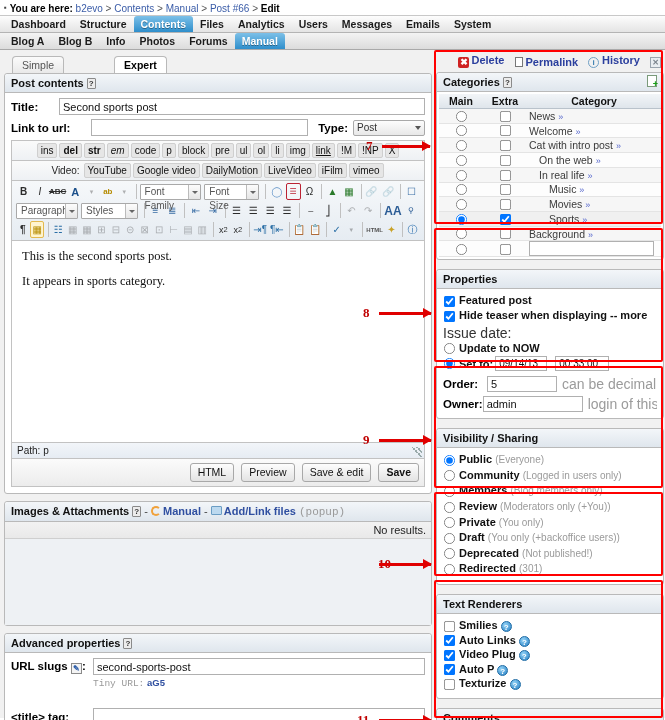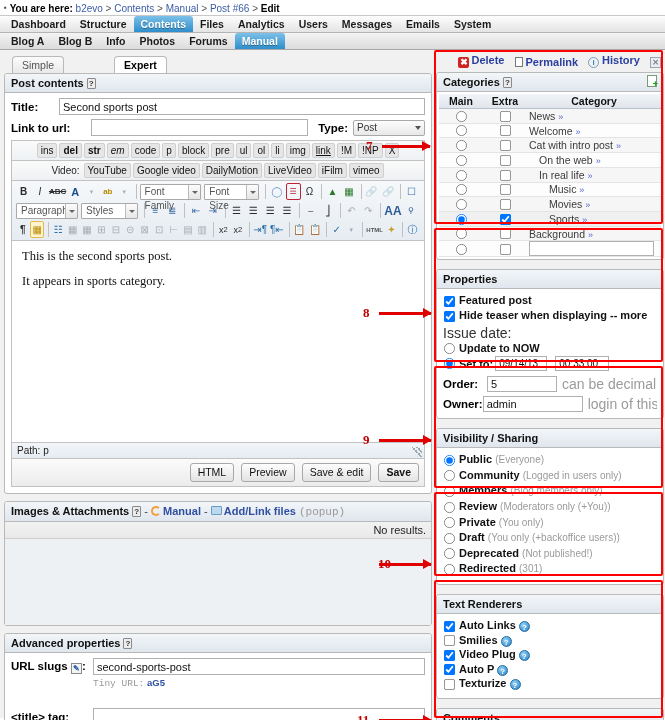--- a/index.html
+++ b/index.html
@@ -679,22 +679,22 @@
           <div class="vis-item"><input type="radio" name="vis" style=""> <b>Private</b> <span class="d">(You only)</span></div>
           <div class="vis-item"><input type="radio" name="vis" style=""> <b>Draft</b> <span class="d">(You only (+backoffice users))</span></div>
           <div class="vis-item"><input type="radio" name="vis" style=""> <b>Deprecated</b> <span class="d">(Not published!)</span></div>
           <div class="vis-item"><input type="radio" name="vis" style=""> <b>Redirected</b> <span class="d">(301)</span></div>
         </div>
     </div>
 
     <div class="panel" style="margin-bottom:9px">
       <div class="panel-head">Text Renderers</div>
       <div class="panel-body" id="rend-body">
+          <div class="ckline"><input type="checkbox" style=""><span>Smilies</span> <span class="qmark">?</span></div>
           <div class="ckline"><input type="checkbox" checked="" style=""><span>Auto Links</span> <span class="qmark">?</span></div>
-          <div class="ckline"><input type="checkbox" style=""><span>Smilies</span> <span class="qmark">?</span></div>
           <div class="ckline"><input type="checkbox" checked="" style=""><span>Video Plug</span> <span class="qmark">?</span></div>
           <div class="ckline"><input type="checkbox" checked="" style=""><span>Auto P</span> <span class="qmark">?</span></div>
           <div class="ckline"><input type="checkbox" style=""><span>Texturize</span> <span class="qmark">?</span></div>
         </div>
     </div>
 
     <div class="panel">
       <div class="panel-head">Comments</div>
 
     </div>

